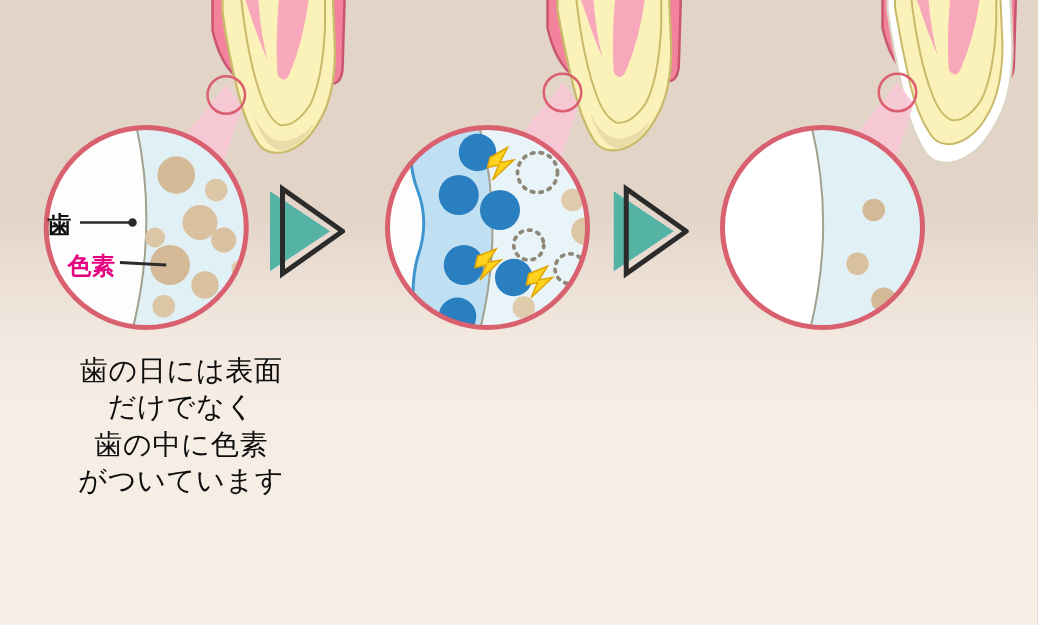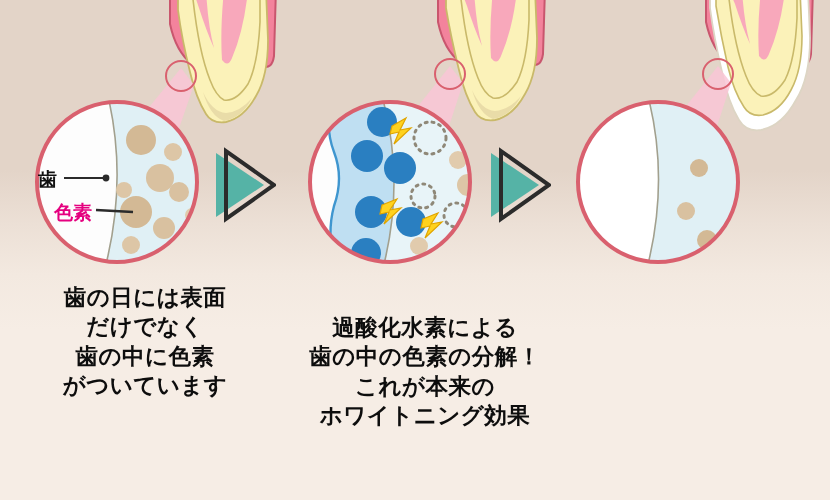--- a/index.html
+++ b/index.html
@@ -29,21 +29,21 @@
     left: 0;
     top: 0;
     overflow: visible;
   }
   .caption {
     position: absolute;
     left: 0;
     width: 100%;
     text-align: center;
     color: #0d0d0d;
-    font-weight: 700;
+    font-weight: 400;
     font-size: 22.5px;
     line-height: 1.30;
     letter-spacing: 0.5px;
     white-space: pre-line;
   }
   .arrow-wrap {
     position: absolute;
     width: 66px;
     height: 80px;
   }
@@ -152,24 +152,20 @@
         <circle cx="140" cy="138" r="16" fill="none" stroke="#8f8878" stroke-width="3" stroke-dasharray="2 5" stroke-linecap="round"></circle>
         <circle cx="133" cy="196" r="12" fill="none" stroke="#8f8878" stroke-width="3" stroke-dasharray="2 5" stroke-linecap="round"></circle>
         <circle cx="166" cy="215" r="12" fill="none" stroke="#8f8878" stroke-width="3" stroke-dasharray="2 5" stroke-linecap="round"></circle>
 
         <circle cx="168" cy="160" r="9" fill="#e1cbad"></circle>
         <circle cx="178" cy="185" r="11" fill="#ddc6a6"></circle>
         <circle cx="129" cy="246" r="9" fill="#e1cbad"></circle>
       </g>
       <circle cx="100" cy="182" r="80" fill="none" stroke="#d9606e" stroke-width="4"></circle>
     </svg>
-    <div class="caption" style="top:313px;">過酸化水素による
-歯の中の色素の分解！
-これが本来の
-ホワイトニング効果</div>
   </div>
 
   <div class="arrow-wrap" style="left:485px; top:145px;">
     <svg width="66" height="80" viewBox="0 0 66 80">
       <polygon points="6,8 6,72 54,40" fill="#55b3a6"></polygon>
       <polygon points="16,6 16,74 64,40" fill="none" stroke="#2b2b2b" stroke-width="4"></polygon>
     </svg>
   </div>
 
   <div class="panel" style="left:560px; width:270px;">

